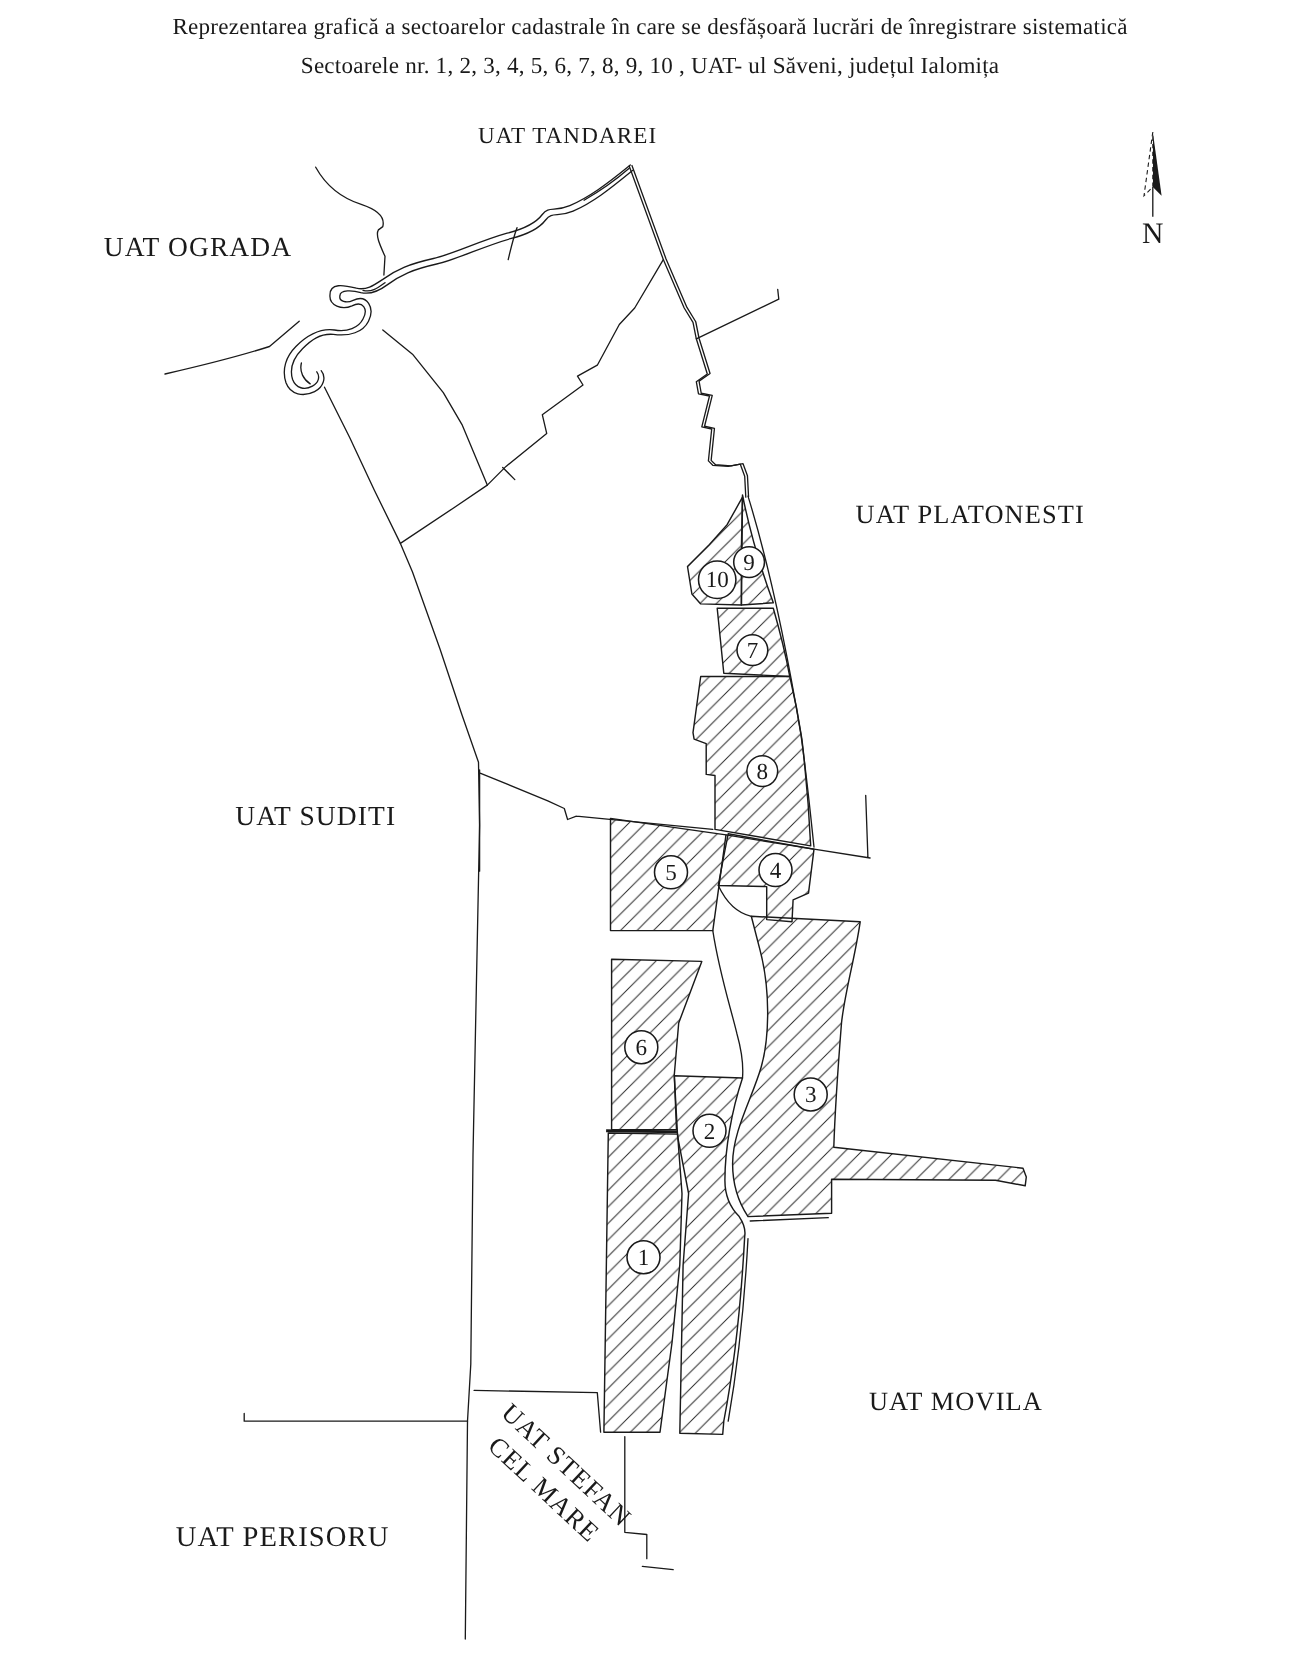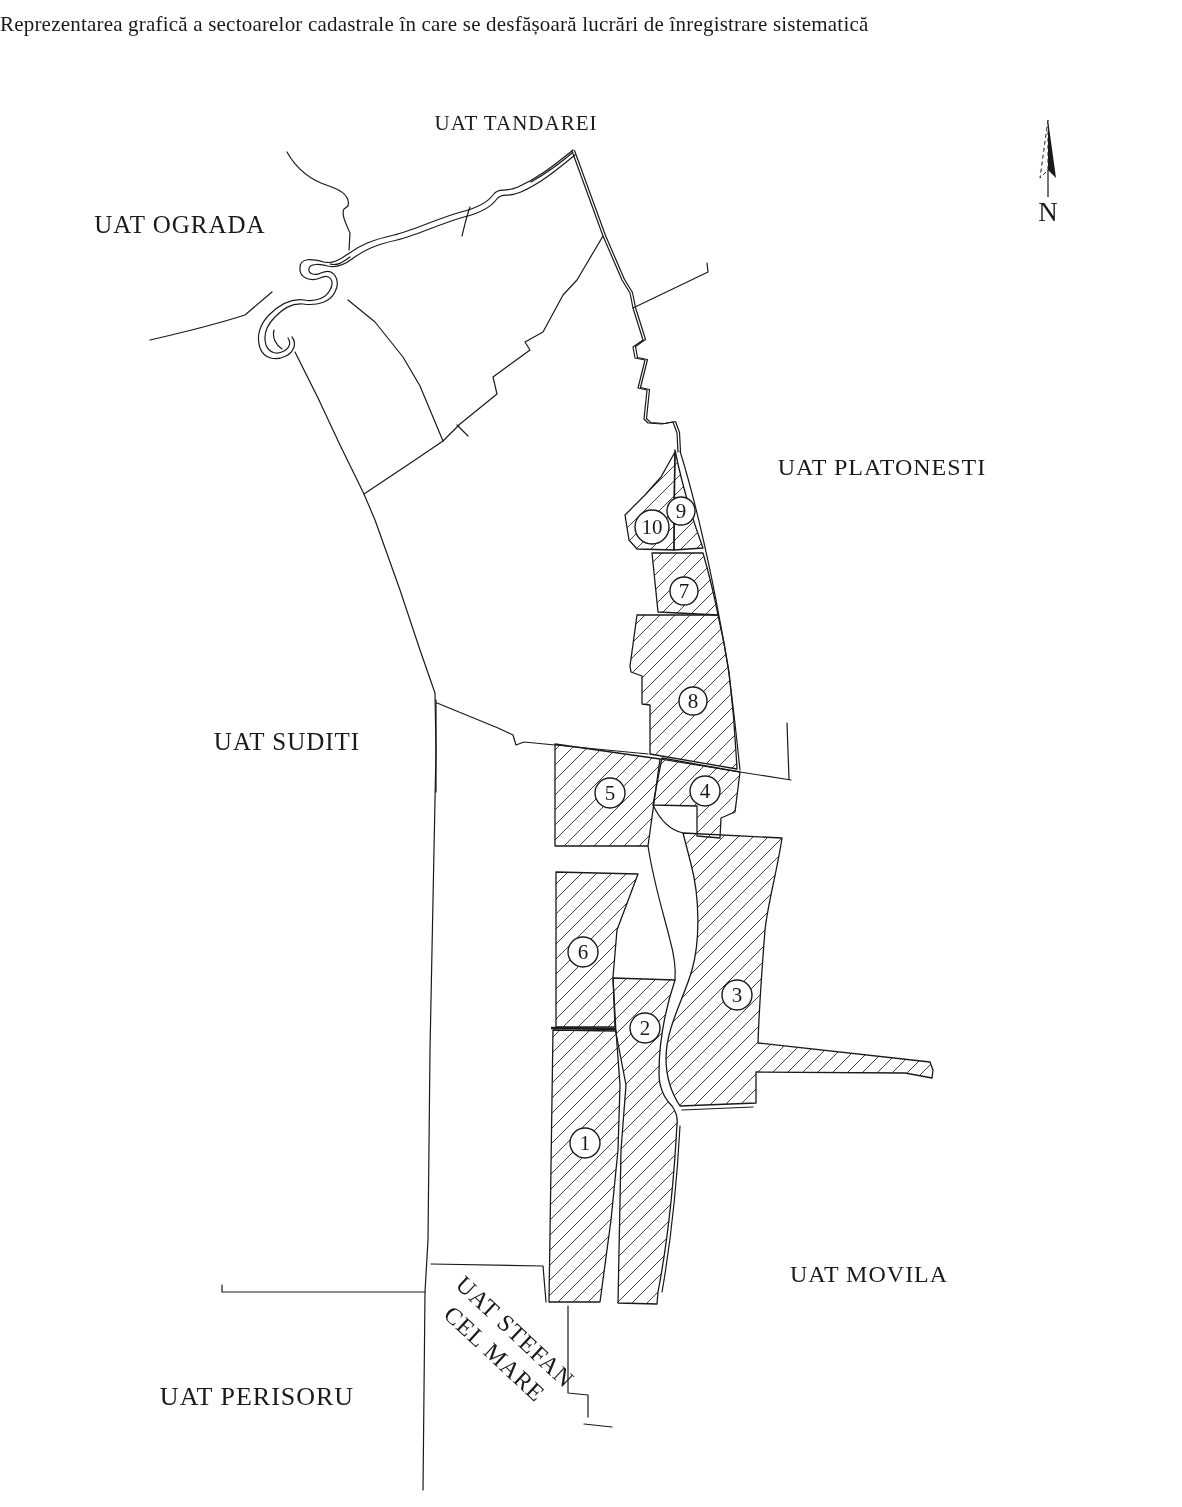--- a/index.html
+++ b/index.html
@@ -6,41 +6,42 @@
   .page{
     position:relative;
     width:1182px;height:1507px;
     background:#ffffff;
     font-family:"Liberation Serif","DejaVu Serif",serif;
     color:#1a1a1a;
     overflow:hidden;
   }
   .title-line{
     position:absolute;left:0;width:100%;
-    text-align:left;
+    text-align:center;
     font-size:21px;
     letter-spacing:0.2px;
     color:#1a1a1a;
     white-space:nowrap;
   }
   #title1{top:12px;}
   #title2{top:47px;}
   svg{position:absolute;left:0;top:0;}
   svg text{font-family:"Liberation Serif","DejaVu Serif",serif;fill:#1a1a1a;}
   .uat{letter-spacing:1px;}
   .marker circle{fill:#ffffff;stroke:#1a1a1a;stroke-width:1.4;}
   .marker text{font-size:21px;text-anchor:middle;}
   .north-n{font-size:27px;text-anchor:middle;}
 </style>
 </head>
 <body>
 
 <div class="page">
 
   <div id="title1" class="title-line">Reprezentarea grafică a sectoarelor cadastrale în care se desfășoară lucrări de înregistrare sistematică</div>
+  <div id="title2" class="title-line">Sectoarele nr. 1, 2, 3, 4, 5, 6, 7, 8, 9, 10 , UAT- ul Săveni, județul Ialomița</div>
 
   <svg width="1182" height="1507" viewBox="0 0 1182 1507">
     <defs>
       <pattern id="hatch" width="15" height="15" patternUnits="userSpaceOnUse">
         <path d="M-3.75,3.75 L3.75,-3.75 M0,15 L15,0 M11.25,18.75 L18.75,11.25" stroke="#2a2a2a" stroke-width="0.9" fill="none"></path>
       </pattern>
     </defs>
 
     <g stroke="#1a1a1a" fill="none" stroke-width="1.2" stroke-linejoin="round" stroke-linecap="round">
 

